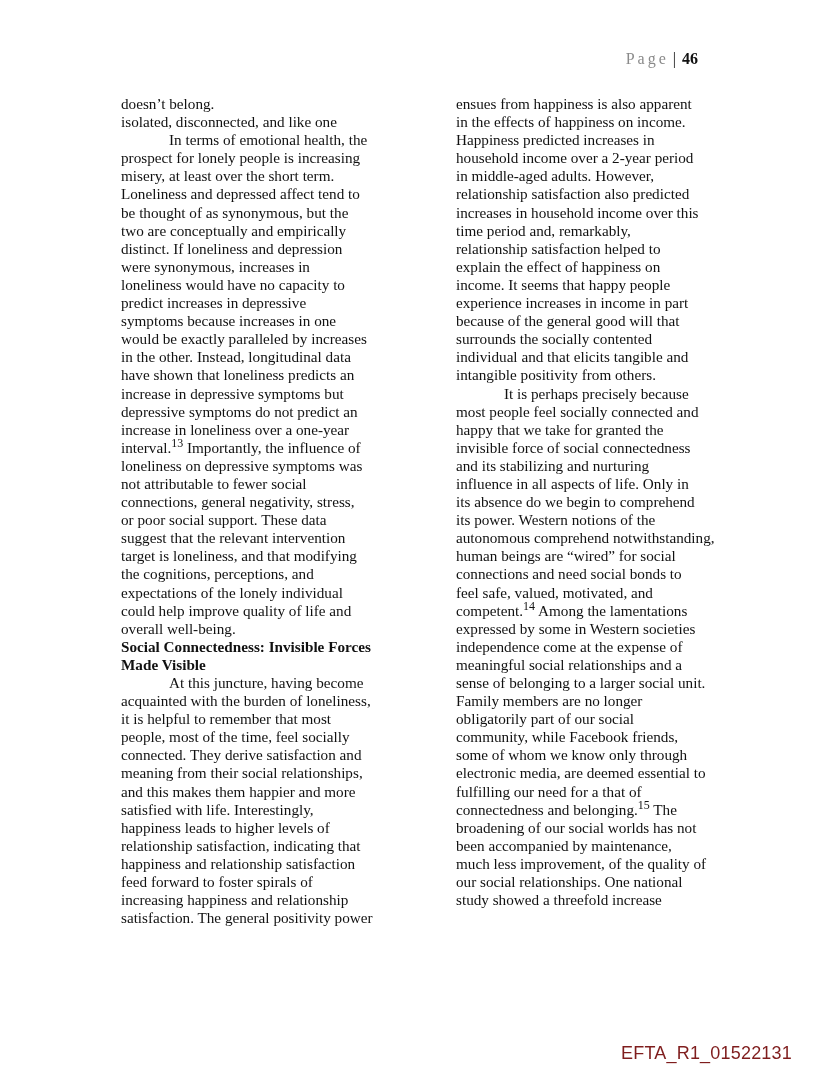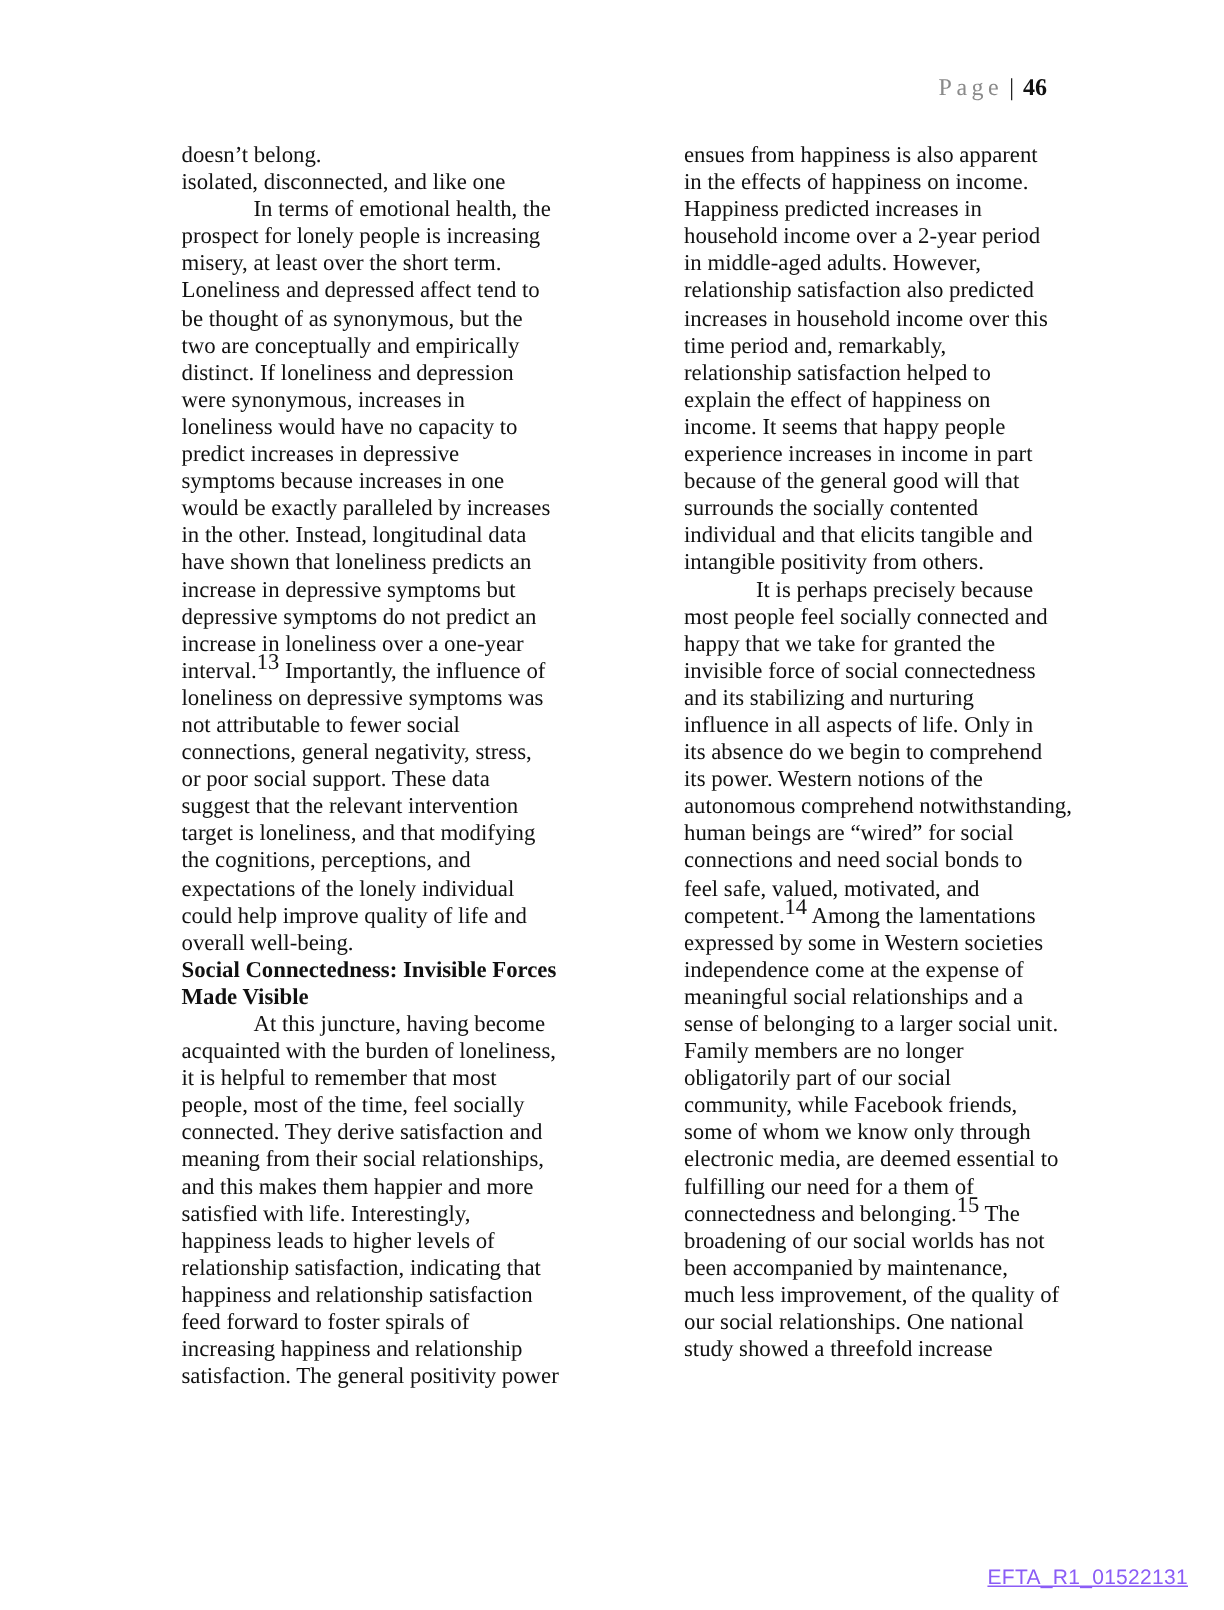--- a/index.html
+++ b/index.html
@@ -46,33 +46,32 @@
   .col-left { left: 121px; }
   .col-right { left: 432px; margin-left: 24px; }
   .line {
     display: block;
     white-space: nowrap;
     height: 18.1px;
   }
   .indent { padding-left: 48px; }
   .bold { font-weight: bold; }
   sup {
-    font-size: 15px;
+    font-size: 12px;
     line-height: 0;
     vertical-align: 6px;
   }
   .footer-id {
     position: absolute;
     right: 24px;
     top: 1043px;
     font-family: "Liberation Sans", sans-serif;
-    font-size: 14px;
-    color: #8b5cf6;
+    font-size: 18px;
+    color: #7f1d1d;
     letter-spacing: 0.2px;
-    text-decoration: underline;
   }
 </style>
 </head>
 <body>
 
 <div class="page-header">
   <span class="page-word">Page</span>
   <span class="sep">|</span>
   <span class="page-num">46</span>
 </div>
@@ -157,21 +156,21 @@
     <span class="line"><span>competent.</span><sup>14</sup><span> Among the lamentations</span></span>
     <span class="line"><span>expressed by some in Western societies</span></span>
     <span class="line"><span>independence come at the expense of</span></span>
     <span class="line"><span>meaningful social relationships and a</span></span>
     <span class="line"><span>sense of belonging to a larger social unit.</span></span>
     <span class="line"><span>Family members are no longer</span></span>
     <span class="line"><span>obligatorily part of our social</span></span>
     <span class="line"><span>community, while Facebook friends,</span></span>
     <span class="line"><span>some of whom we know only through</span></span>
     <span class="line"><span>electronic media, are deemed essential to</span></span>
-    <span class="line"><span>fulfilling our need for a them of</span></span>
+    <span class="line"><span>fulfilling our need for a that of</span></span>
     <span class="line"><span>connectedness and belonging.</span><sup>15</sup><span> The</span></span>
     <span class="line"><span>broadening of our social worlds has not</span></span>
     <span class="line"><span>been accompanied by maintenance,</span></span>
     <span class="line"><span>much less improvement, of the quality of</span></span>
     <span class="line"><span>our social relationships. One national</span></span>
     <span class="line"><span>study showed a threefold increase</span></span>
   </div>
 
 <div class="footer-id">EFTA_R1_01522131</div>
 

